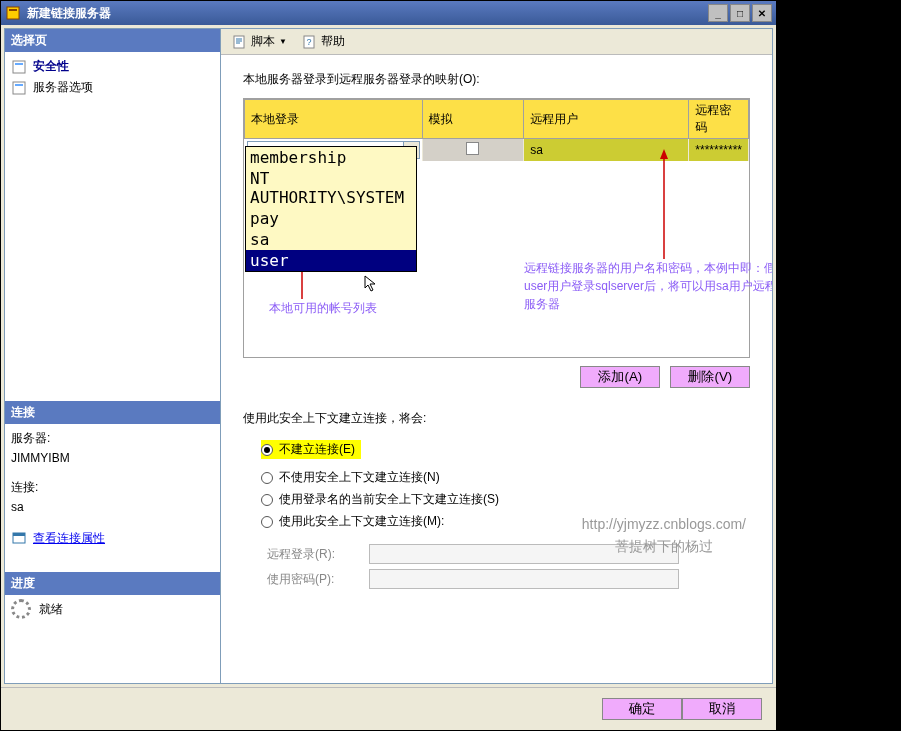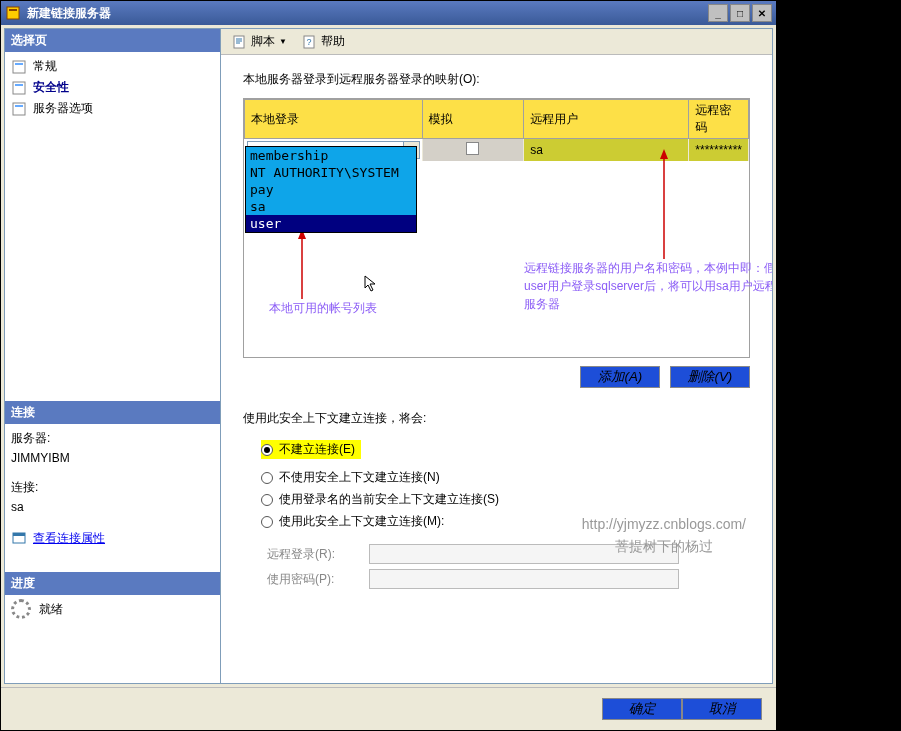--- a/index.html
+++ b/index.html
@@ -29,27 +29,27 @@
 .tablewrap { border: 1px solid #a0a0a0; height: 260px; position: relative; background: #fff; }
 .grid { width: 100%; border-collapse: collapse; }
 .grid th { background: #fde047; border: 1px solid #a0a0a0; text-align: left; padding: 2px 6px; font-weight: normal; height: 22px; }
 .grid td { border-right: 1px solid #ece9d8; height: 22px; padding: 0 6px; }
 .row-hl td { background: #cccc33; }
 .combo { display: flex; width: 100%; }
 .combo input { flex: 1; border: 1px solid #7f9db9; height: 18px; padding: 0 4px; font-family: monospace; font-size: 11px; }
 .combo .arrow { width: 16px; height: 18px; background: #ece9d8; border: 1px solid #7f9db9; border-left: none; display: flex; align-items: center; justify-content: center; font-size: 8px; cursor: pointer; }
 .checkbox-cell { text-align: center; background: #d4d0c8 !important; }
 .checkbox-cell .cb { width: 13px; height: 13px; border: 1px solid #888; background: #fff; display: inline-block; }
-.dropdown-list { position: absolute; top: 47px; left: 1px; width: 172px; background: #0ea5e9; border: 1px solid #000; font-family: monospace; font-size: 13px; z-index: 10; }
+.dropdown-list { position: absolute; top: 47px; left: 1px; width: 172px; background: #fef9c3; border: 1px solid #000; font-family: monospace; font-size: 16px; z-index: 10; }
 .dropdown-list div { padding: 1px 4px; cursor: pointer; }
 .dropdown-list .sel { background: #000080; color: #fff; }
 .annot { position: absolute; color: #8b5cf6; font-size: 12px; line-height: 1.5; }
 .arrow-svg { position: absolute; pointer-events: none; }
 .btnrow { display: flex; justify-content: flex-end; gap: 10px; padding: 8px 0; }
-.btn { min-width: 80px; height: 22px; border: 1px solid #888; background: #1d4ed8; padding: 0 16px; cursor: pointer; font-style: italic; }
+.btn { min-width: 80px; height: 22px; border: 1px solid #888; background: #f0abfc; padding: 0 16px; cursor: pointer; }
 .section2 { margin-top: 14px; }
 .radio-group { padding: 8px 0 4px 18px; }
 .radio-item { display: flex; align-items: center; gap: 6px; margin: 5px 0; }
 .radio-item.hl { background: #ffff00; display: inline-flex; padding: 1px 6px 1px 0; }
 .radio { width: 12px; height: 12px; border: 1px solid #555; border-radius: 50%; display: inline-flex; align-items: center; justify-content: center; background: #fff; }
 .radio.checked::after { content: ''; width: 6px; height: 6px; background: #000; border-radius: 50%; }
 .fieldrow { display: flex; align-items: center; margin: 5px 0 5px 24px; gap: 12px; }
 .fieldrow label { width: 90px; color: #888; }
 .fieldrow input { flex: 1; max-width: 310px; border: 1px solid #bbb; background: #f5f5f5; height: 20px; padding: 0 4px; }
 .watermark { position: absolute; right: 26px; top: 458px; color: #999; font-size: 14px; text-align: center; line-height: 1.6; }
@@ -75,29 +75,20 @@
       <div class="winbtn">✕</div>
     </div>
   </div>
 
   <div class="content">
     <div class="mainarea">
 
       <div class="sidebar">
         <div class="sidesec-head">选择页</div>
         <div class="sidesec-body">
-          <div class="navitem">
-            <span class="navicon">
-                <svg width="14" height="14">
-                  <rect x="1" y="1" width="12" height="12" fill="#fff" stroke="#888"></rect>
-                  <rect x="3" y="3" width="8" height="2" fill="#6af"></rect>
-                </svg>
-              </span>
-            <span>常规</span>
-          </div>
           <div class="navitem active">
             <span class="navicon">
                 <svg width="14" height="14">
                   <rect x="1" y="1" width="12" height="12" fill="#fff" stroke="#888"></rect>
                   <rect x="3" y="3" width="8" height="2" fill="#6af"></rect>
                 </svg>
               </span>
             <span>安全性</span>
           </div>
           <div class="navitem">

